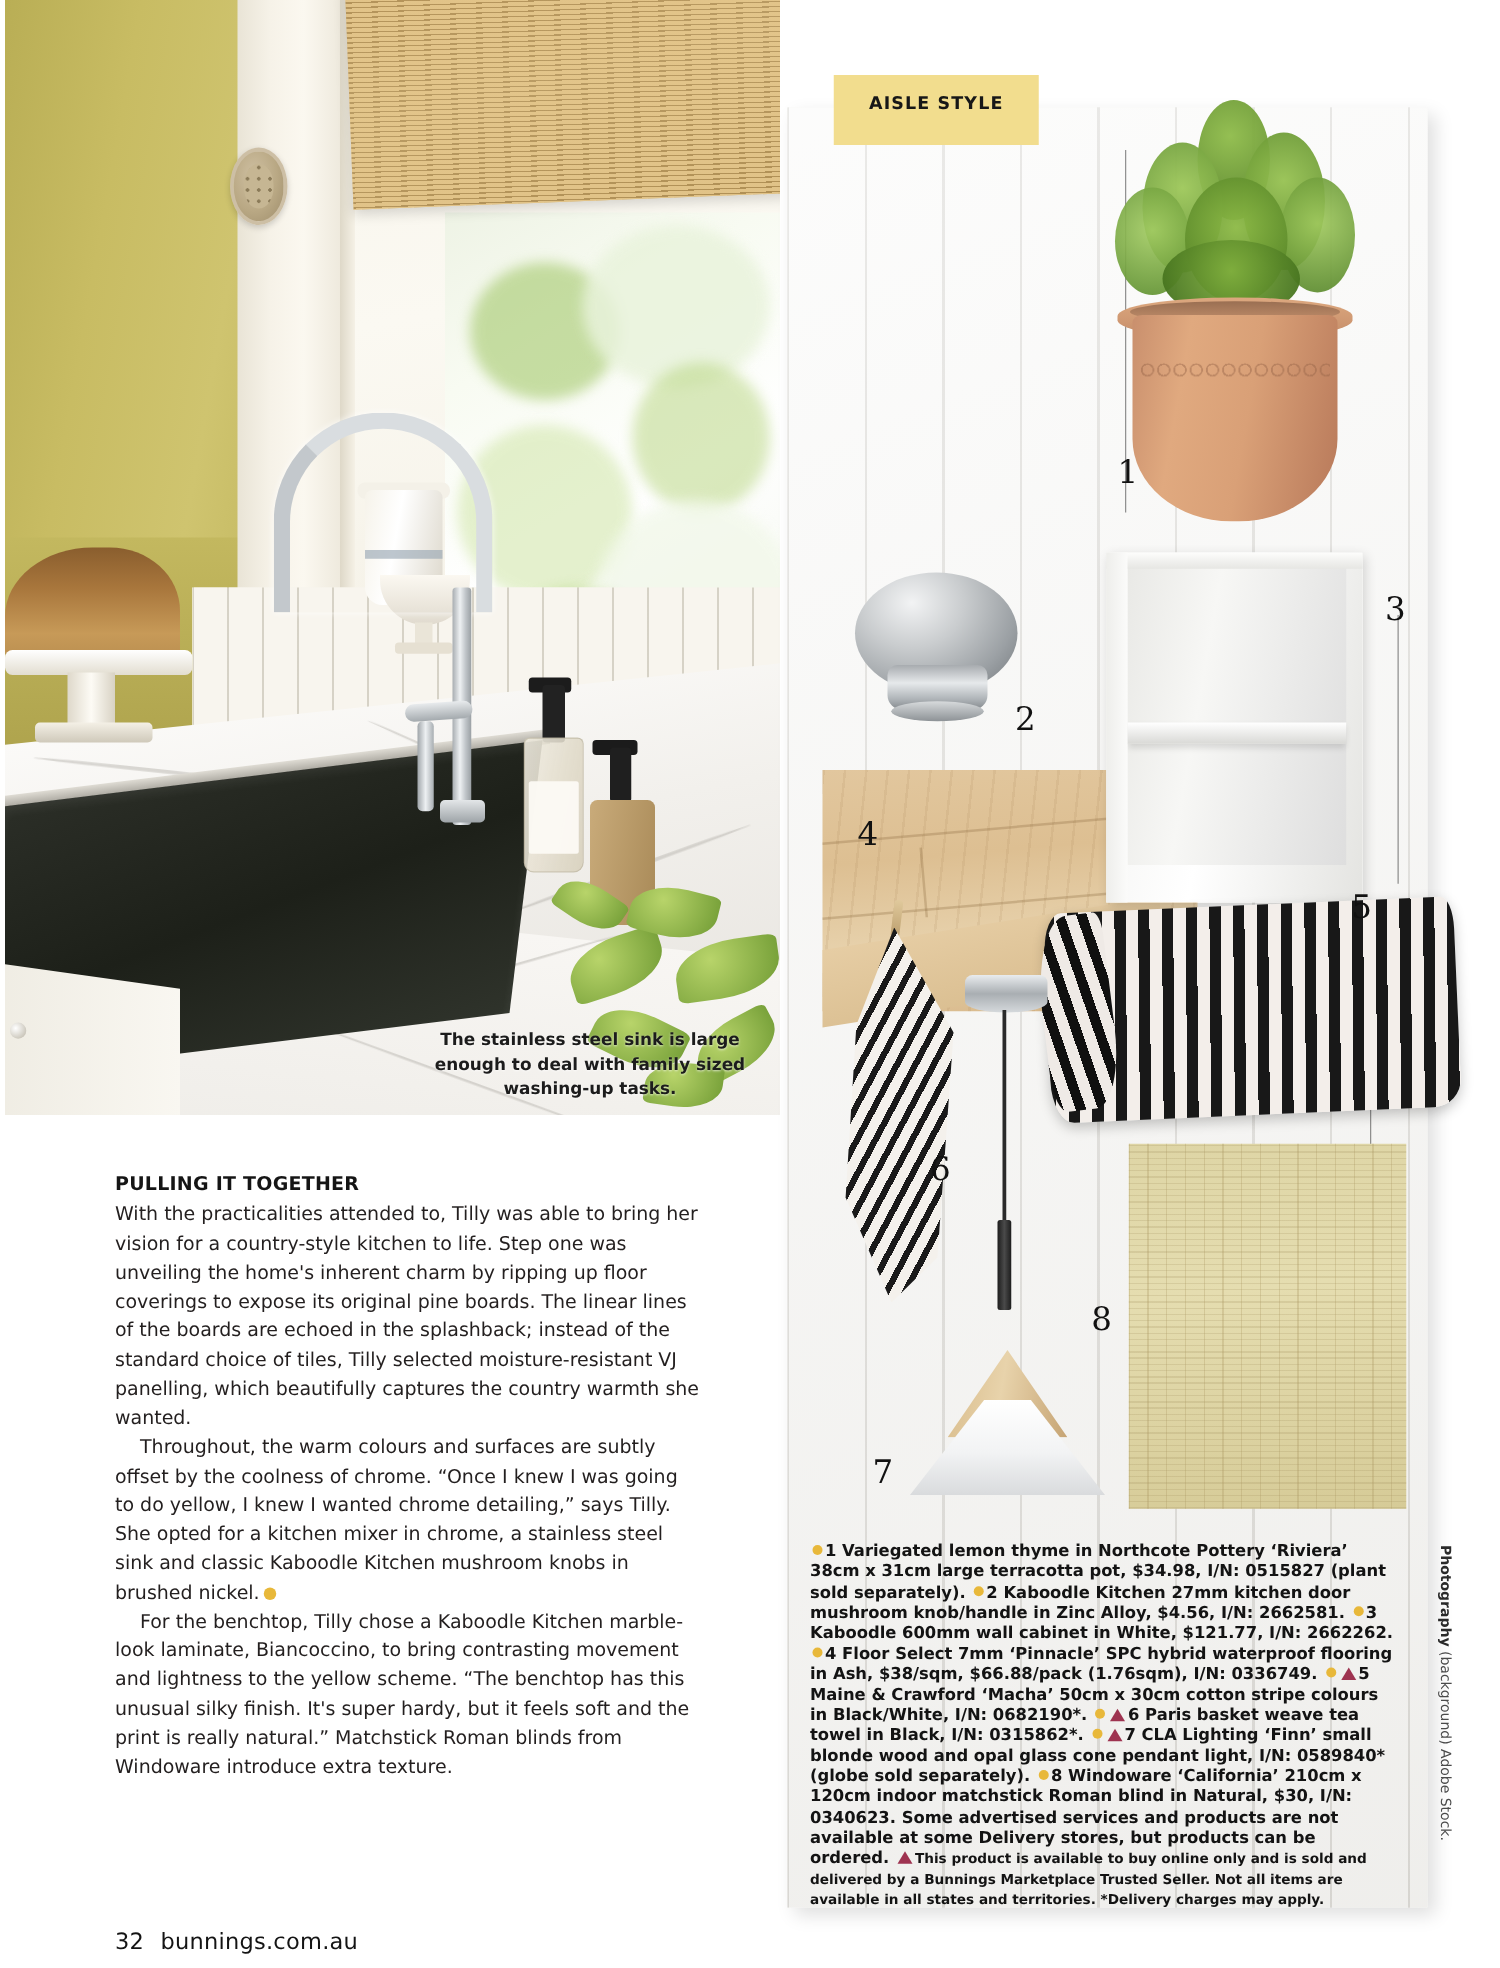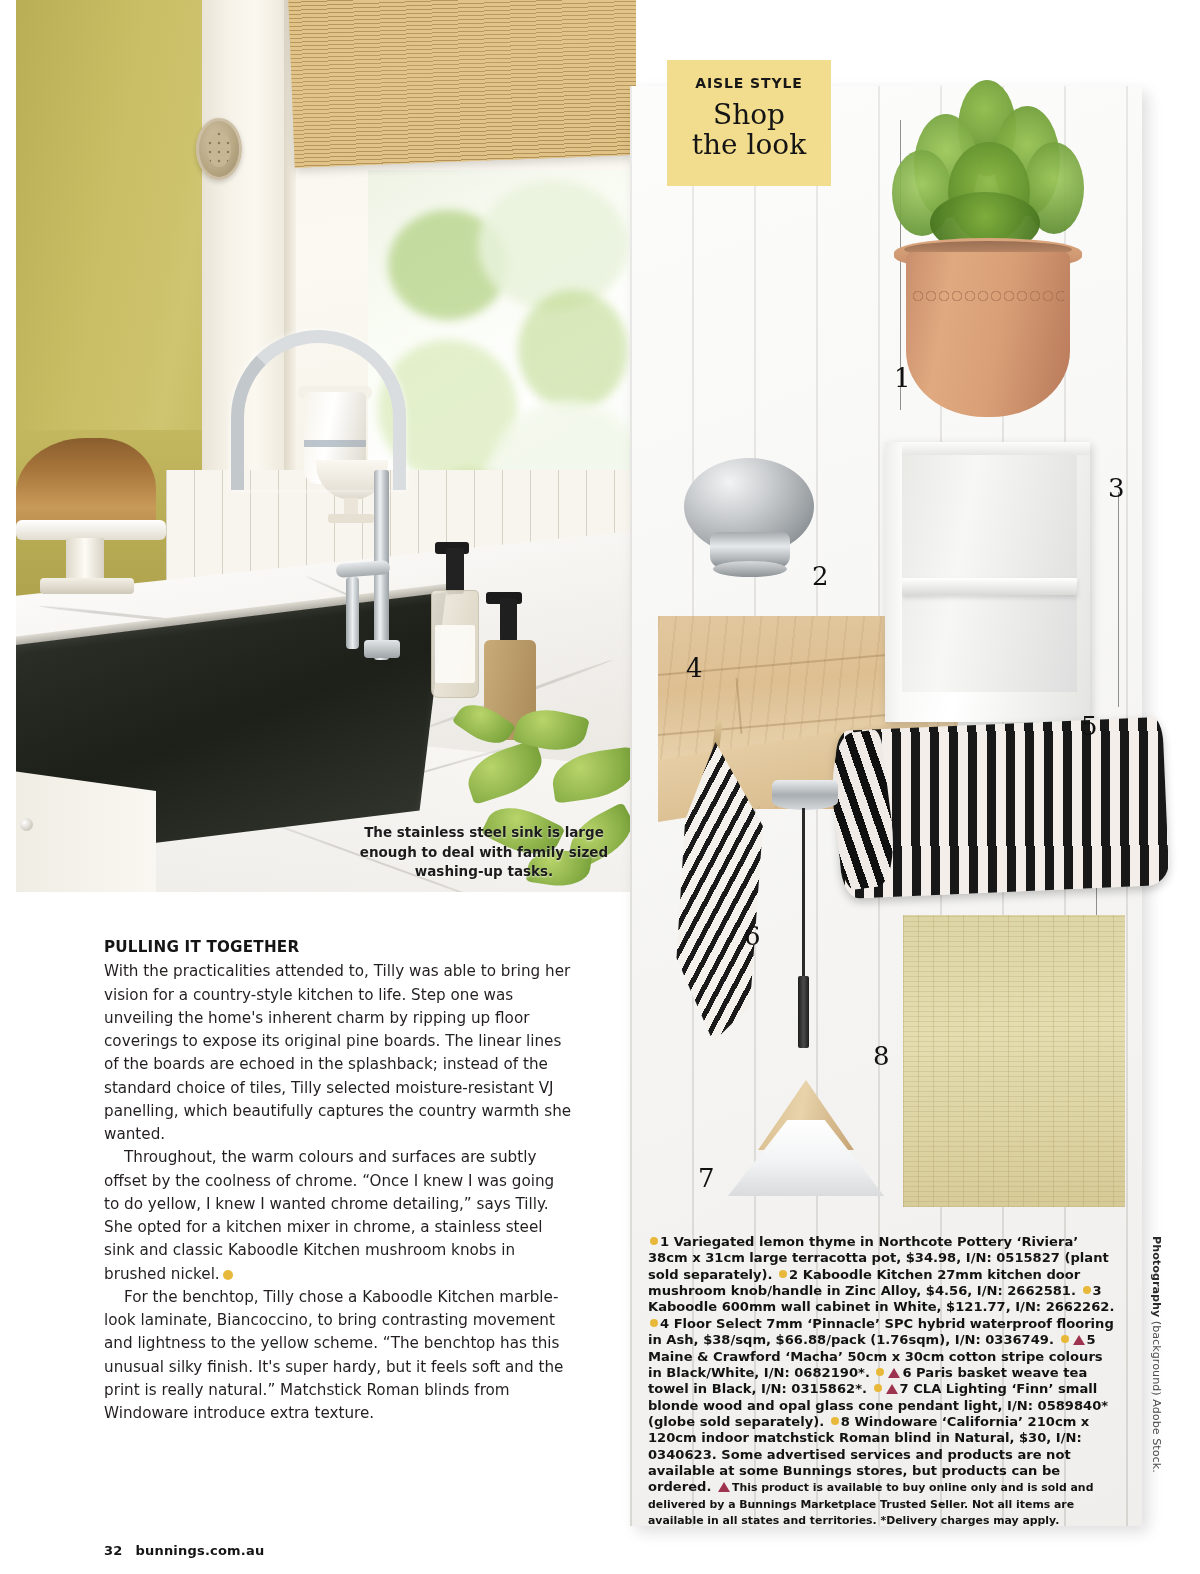--- a/index.html
+++ b/index.html
@@ -9,21 +9,21 @@
     height: 1574px;
     background: #ffffff;
     font-family: "Liberation Sans", sans-serif;
     position: relative;
     overflow: hidden;
   }
 
   
   #left-col {
     position: absolute;
-    left: 16px; top: 0;
+    left: 4px; top: 0;
     width: 620px; height: 1574px;
   }
 
   
   #kitchen-photo {
     position: absolute;
     left: 0; top: 0;
     width: 620px; height: 892px;
     overflow: hidden;
     background: #d8d4c4;
@@ -261,22 +261,22 @@
     background: #e8b83a;
     vertical-align: -1px;
     margin-left: 3px;
   }
 
   
   #footer {
     position: absolute;
     left: 88px; top: 1543px;
     font-family: "DejaVu Sans", sans-serif;
-    font-size: 13px;
-    font-weight: 700;
+    font-size: 18px;
+    font-weight: 400;
     color: #141414;
     letter-spacing: .2px;
   }
   #footer .pagenum { margin-right: 13px; }
 
   
   #right-panel {
     position: absolute;
     left: 630px; top: 86px;
     width: 512px; height: 1440px;
@@ -730,34 +730,30 @@
 <div class="num" style="left:744px; top:923px;">6</div>
 <div class="num" style="left:698px; top:1165px;">7</div>
 <div class="num" style="left:873px; top:1043px;">8</div>
 
 <div class="callout-line" style="left:1118px; top:492px; height:215px;"></div>
 <div class="callout-line" style="left:1096px; top:740px; height:180px;"></div>
 <div class="callout-line" style="left:900px;  top:120px; height:290px;"></div>
 
 <div id="shop-box">
   <div id="kicker">AISLE STYLE</div>
-  <div id="shop-title">
-    <div>Shop</div>
-    <div>the look</div>
-  </div>
 </div>
 
 <div id="caption-block">
   <span class="dot"></span><span>1 Variegated lemon </span><b>thyme</b><span> in Northcote Pottery ‘Riviera’ 38cm x 31cm large terracotta </span><b>pot</b><span>, $34.98, I/N: 0515827 (plant sold separately).</span>
   <span class="dot"></span><span>2 Kaboodle Kitchen 27mm kitchen door mushroom </span><b>knob/handle</b><span> in Zinc Alloy, $4.56, I/N: 2662581.</span>
   <span class="dot"></span><span>3 Kaboodle 600mm wall </span><b>cabinet</b><span> in White, $121.77, I/N: 2662262.</span>
   <span class="dot"></span><span>4 Floor Select 7mm ‘Pinnacle’ SPC hybrid waterproof </span><b>flooring</b><span> in Ash, $38/sqm, $66.88/pack (1.76sqm), I/N: 0336749.</span>
   <span class="dot"></span><span class="tri"></span><span>5 Maine &amp; Crawford ‘Macha’ 50cm x 30cm cotton stripe </span><b>colours</b><span> in Black/White, I/N: 0682190*.</span>
   <span class="dot"></span><span class="tri"></span><span>6 Paris basket weave </span><b>tea towel</b><span> in Black, I/N: 0315862*.</span>
   <span class="dot"></span><span class="tri"></span><span>7 CLA Lighting ‘Finn’ small blonde wood and opal glass cone </span><b>pendant light</b><span>, I/N: 0589840* (globe sold separately).</span>
   <span class="dot"></span><span>8 Windoware ‘California’ 210cm x 120cm indoor matchstick Roman </span><b>blind</b><span> in Natural, $30, I/N: 0340623.</span>
-  <span>Some advertised services and products are not available at some Bunnings stores, but products can be ordered.</span>
+  <span>Some advertised services and products are not available at some Delivery stores, but products can be ordered.</span>
   <span class="tri"></span><span class="fine">This product is available to buy online only and is sold and delivered by a Bunnings Marketplace Trusted Seller. Not all items are available in all states and territories. *Delivery charges may apply.</span>
 </div>
 
 <div id="photo-credit">
   <b>Photography</b><span> (background) Adobe Stock.</span>
 </div>
 
 </body></html>

